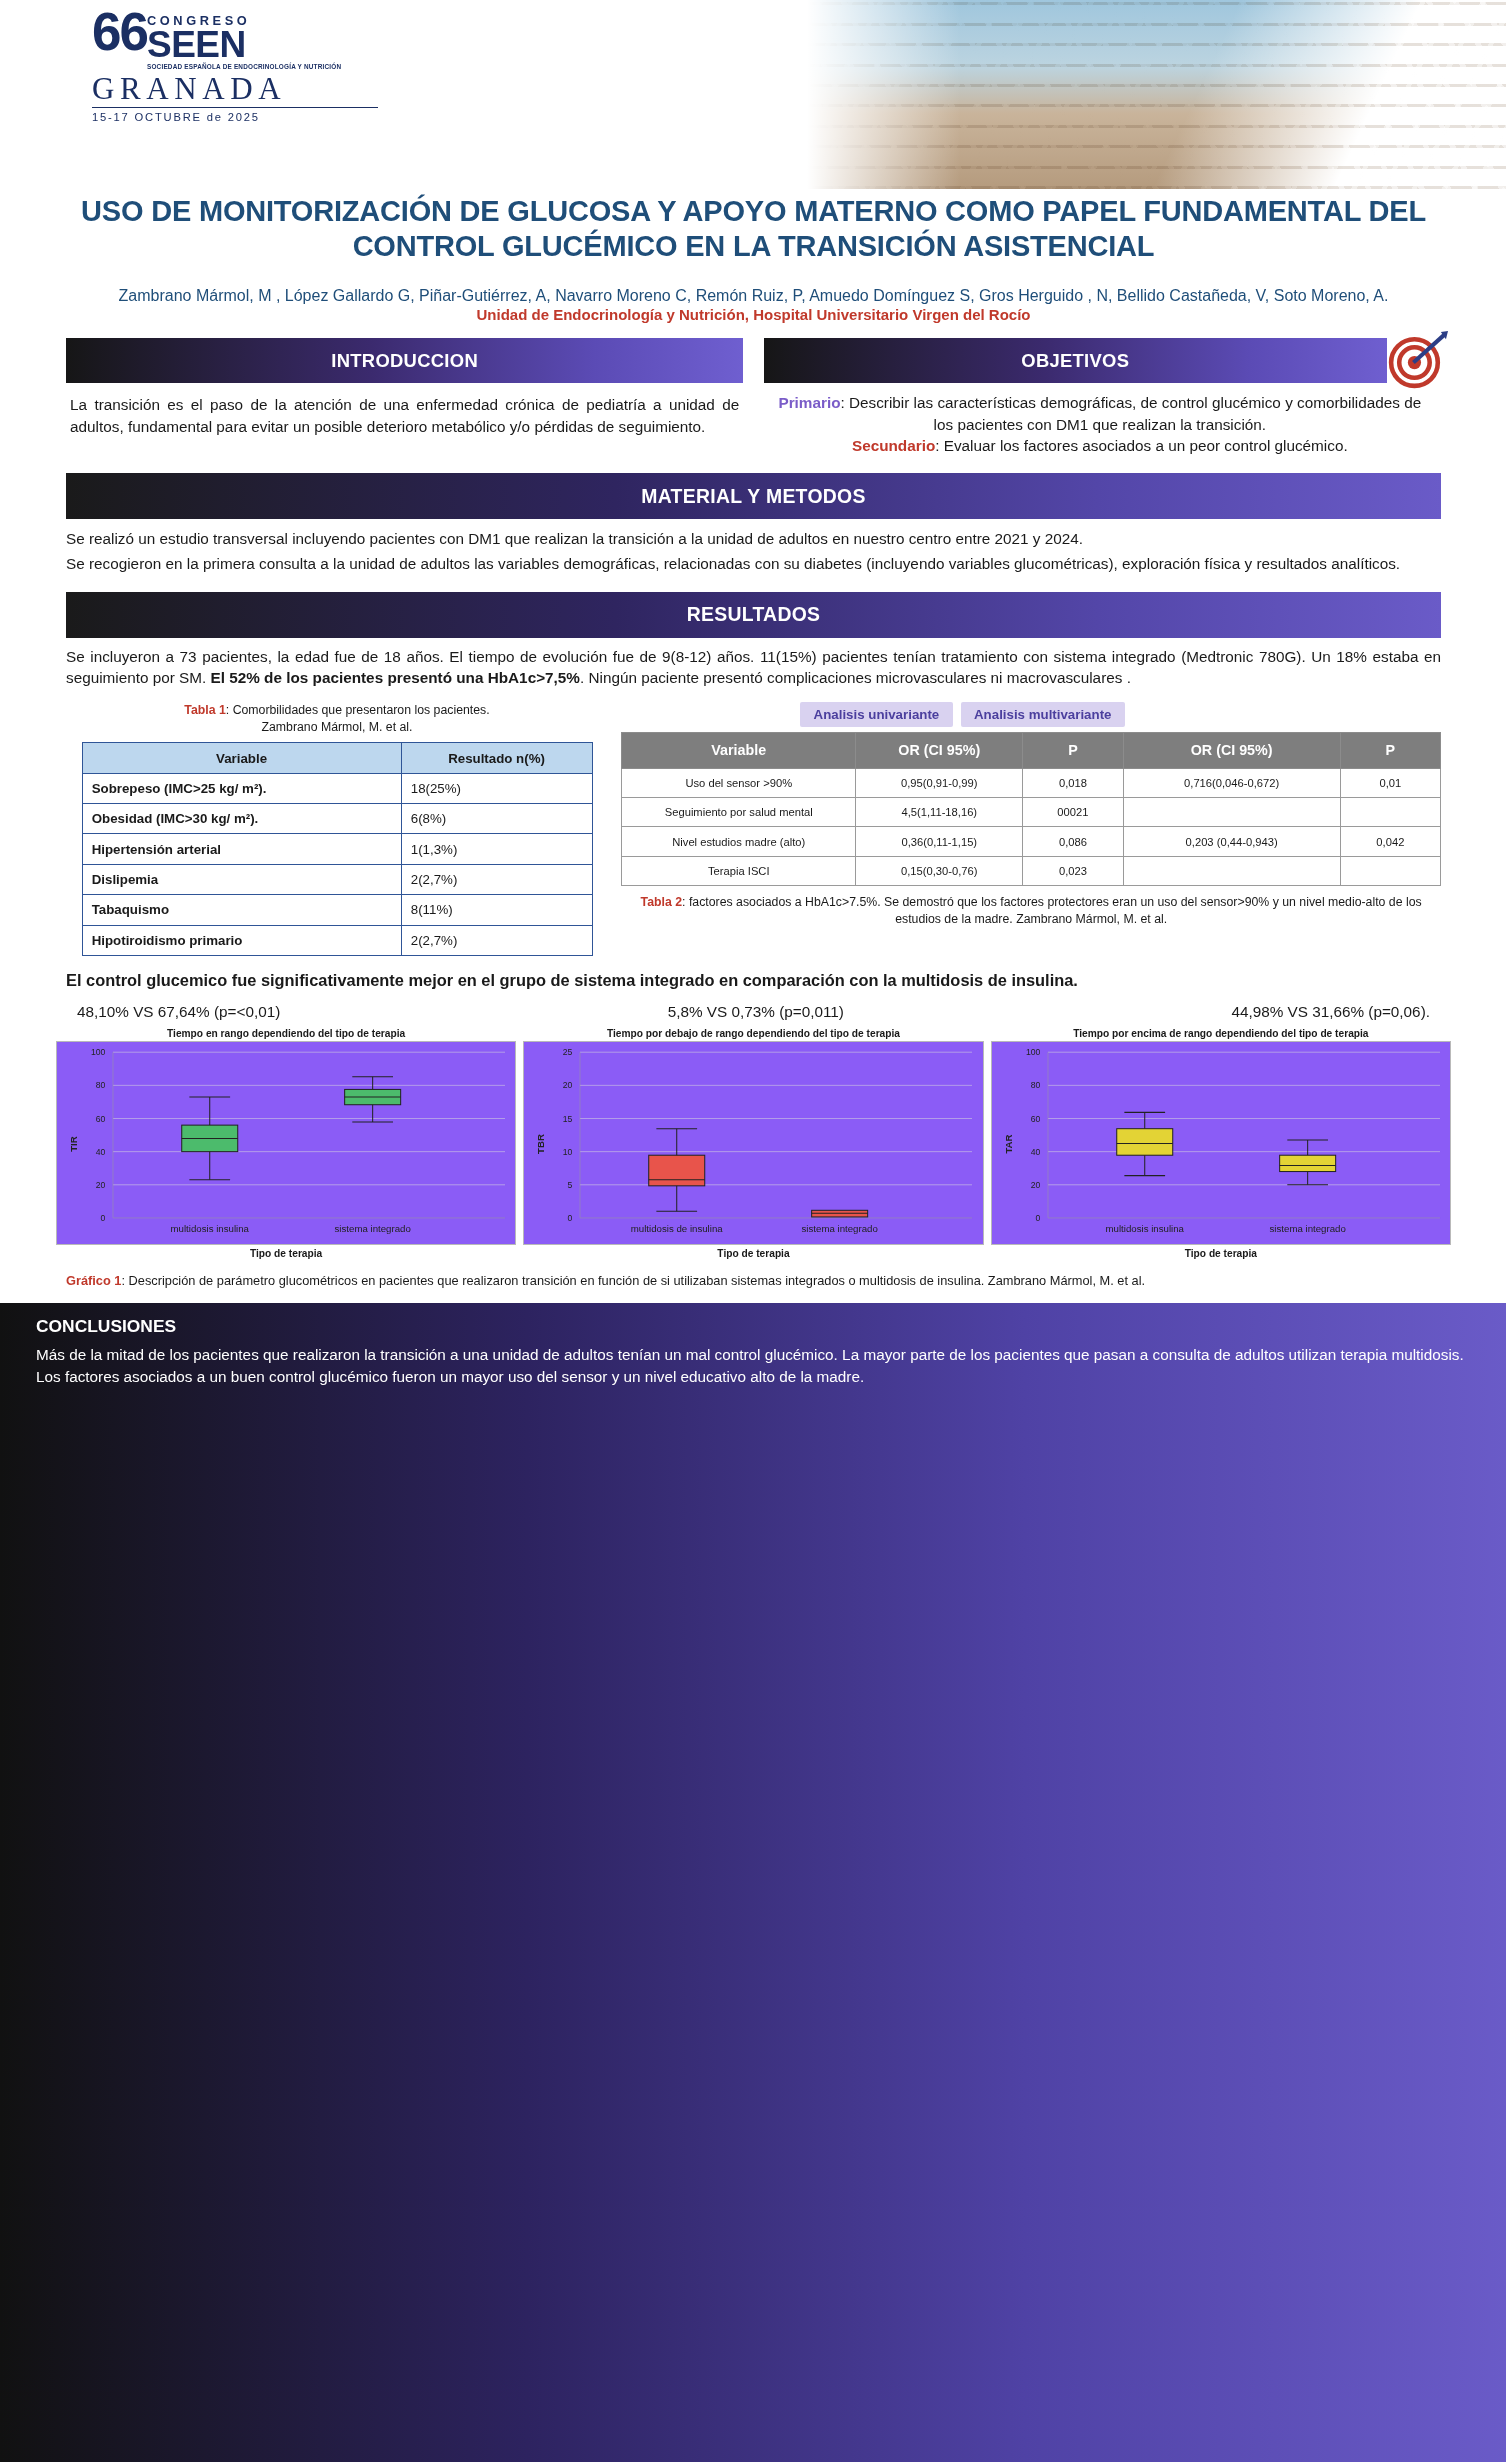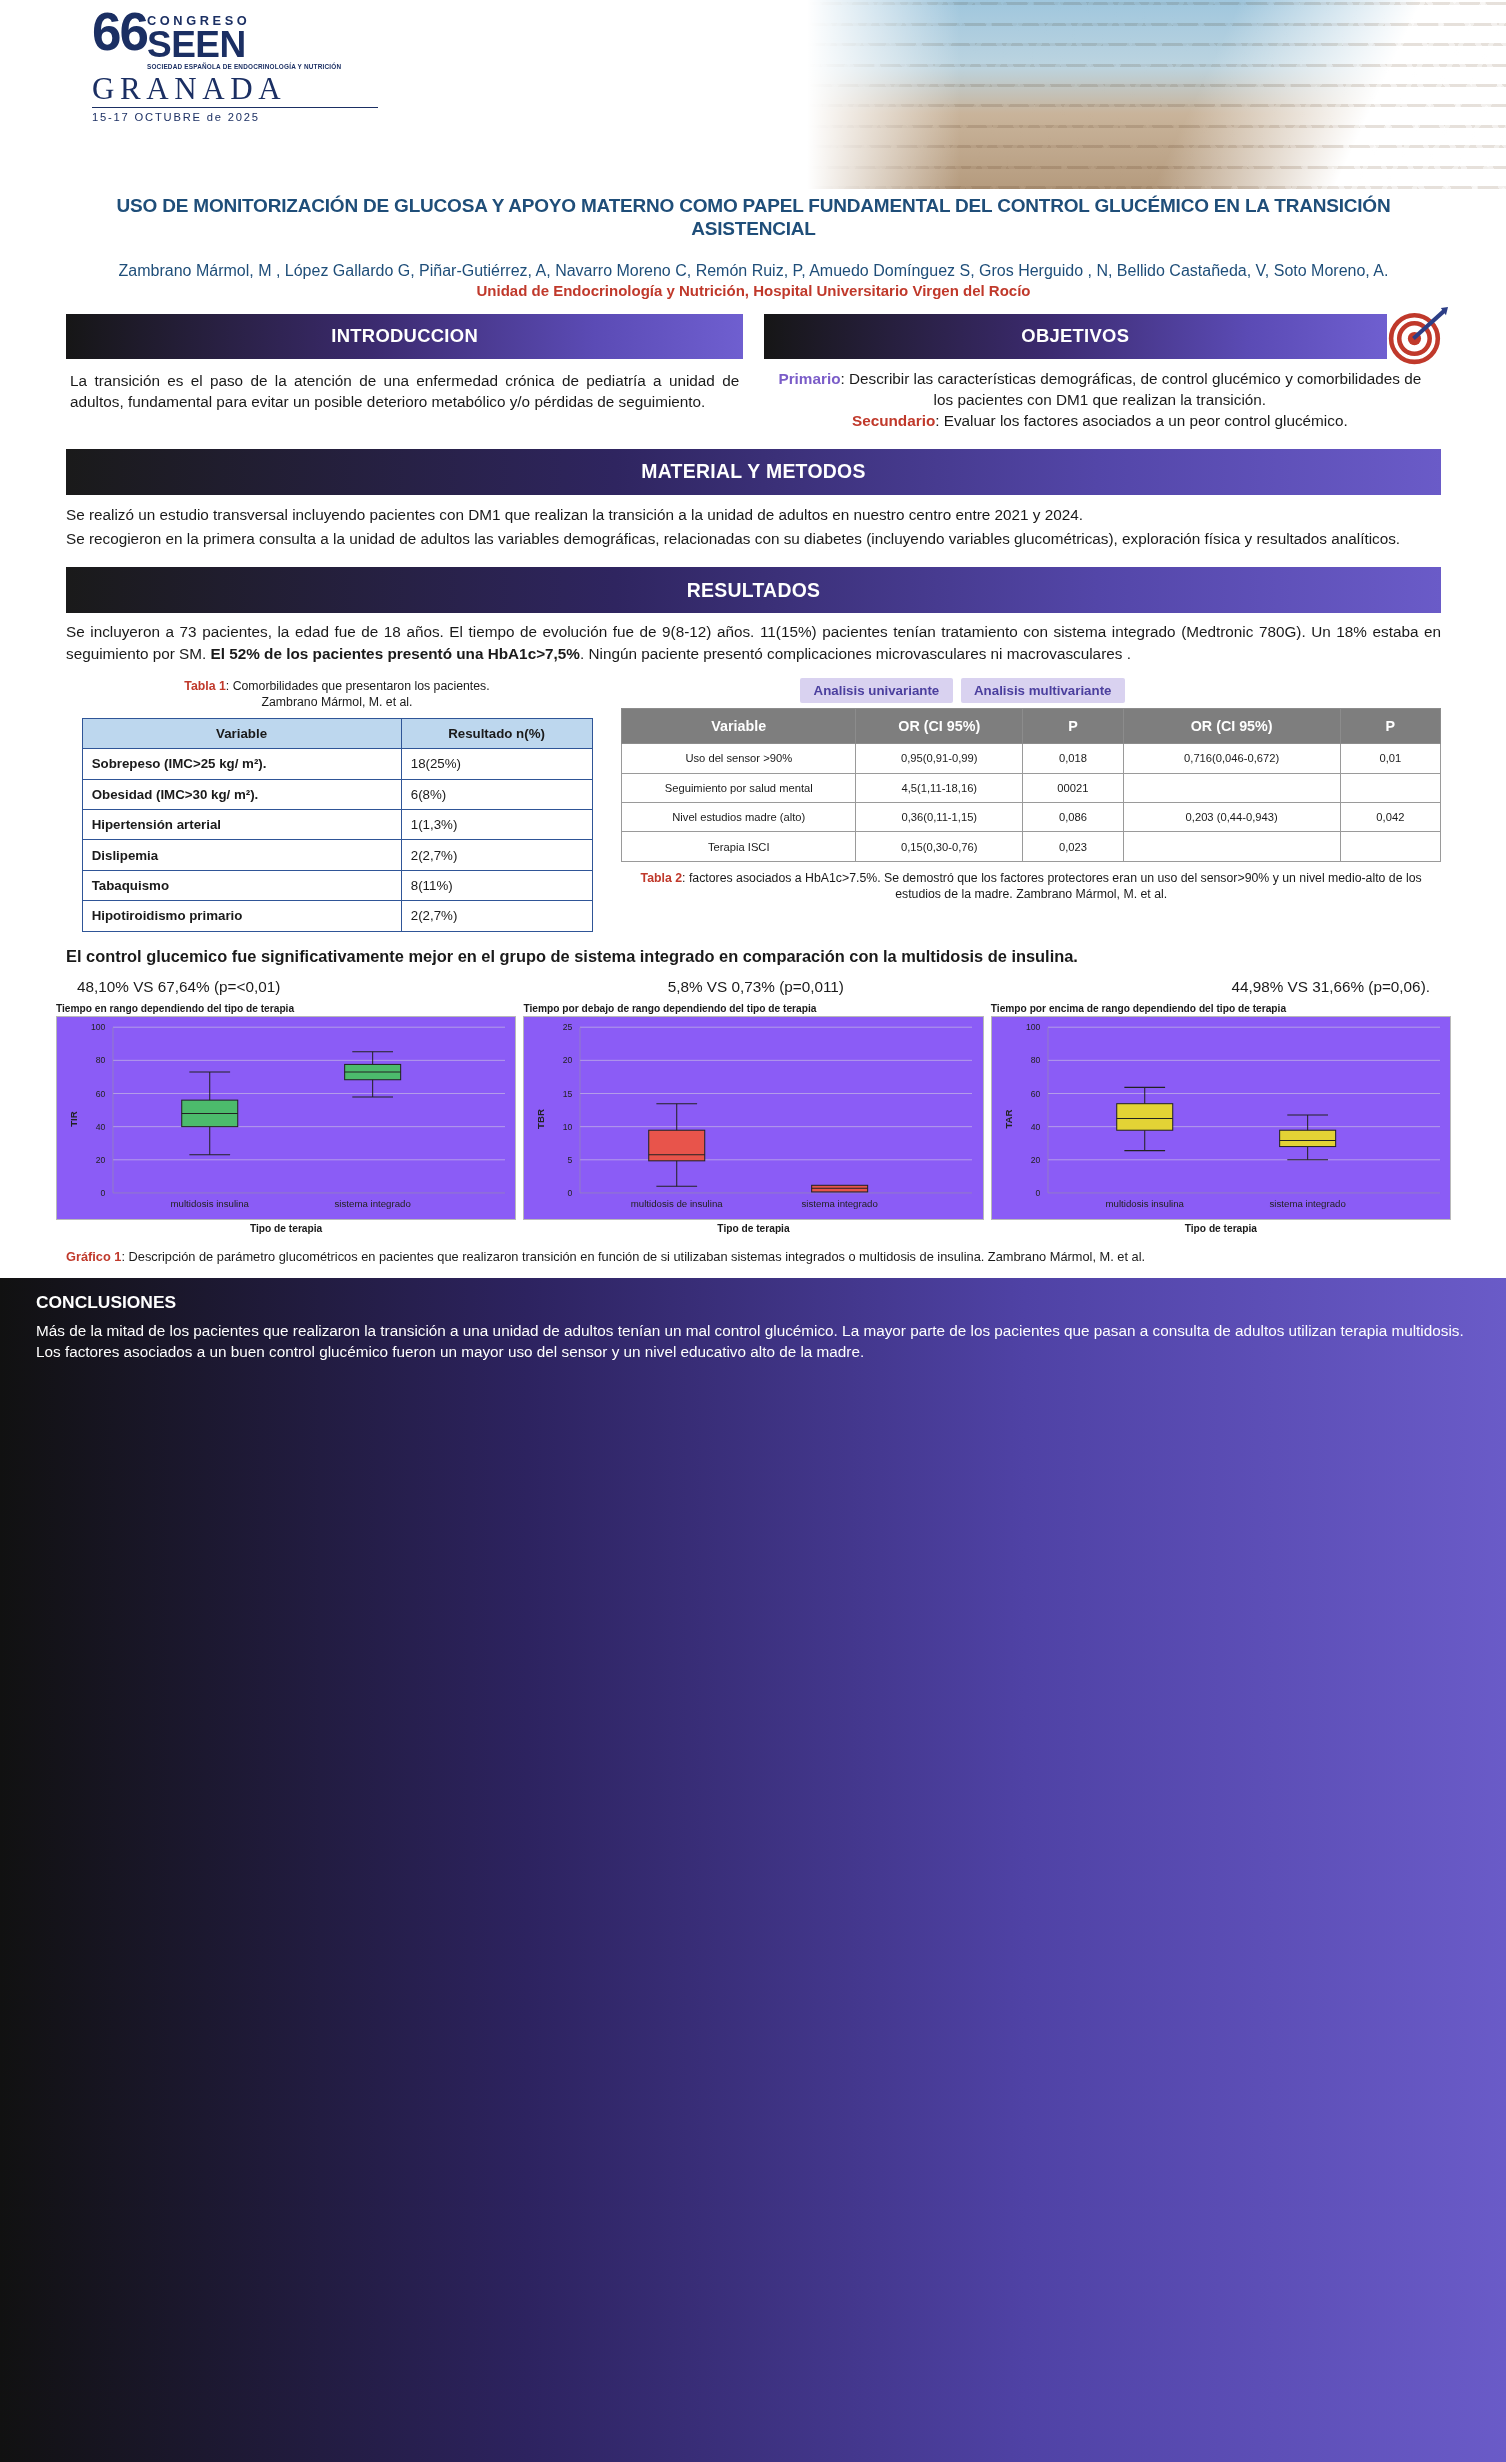--- a/index.html
+++ b/index.html
@@ -82,21 +82,21 @@
     border-top: 1.5px solid #1b2f63; padding-top: 3.1px; width: 286px;
   }
 
   
   .title-area {
     text-align: center;
     padding: 5.1px 72px 0 72px;
   }
   .poster-title {
     color: #1f4e79;
-    font-size: 19px;
+    font-size: 29px;
     font-weight: 700;
     line-height: 1.22;
     letter-spacing: -0.2px;
   }
   .authors {
     color: #1f4e79;
     font-size: 16px;
     line-height: 1.32;
     margin-top: 20px;
     font-weight: 400;
@@ -239,21 +239,21 @@
 
   
   .stats-row {
     display: flex; padding: 11.2px 77px 0 77px; justify-content: space-between;
   }
   .stat { font-size: 15.3px; }
   .charts-row {
     display: flex; padding: 7.2px 56px 0 56px; gap: 7.2px;
   }
   .chart-box { flex: 1; }
-  .chart-title { font-size: 10.2px; font-weight: 700; text-align: left; margin-bottom: 2px; }
+  .chart-title { font-size: 10.2px; font-weight: 700; text-align: center; margin-bottom: 2px; }
   .chart-area {
     border: 0.5px solid #b9b9b9;
     background: #8b5cf6;
     position: relative;
     height: 204px;
   }
   .chart-svg { display: block; width: 100%; height: 204px; }
   .chart-xlabel { font-size: 10.2px; font-weight: 700; text-align: center; margin-top: -13.3px; }
 
   .graf-caption {

